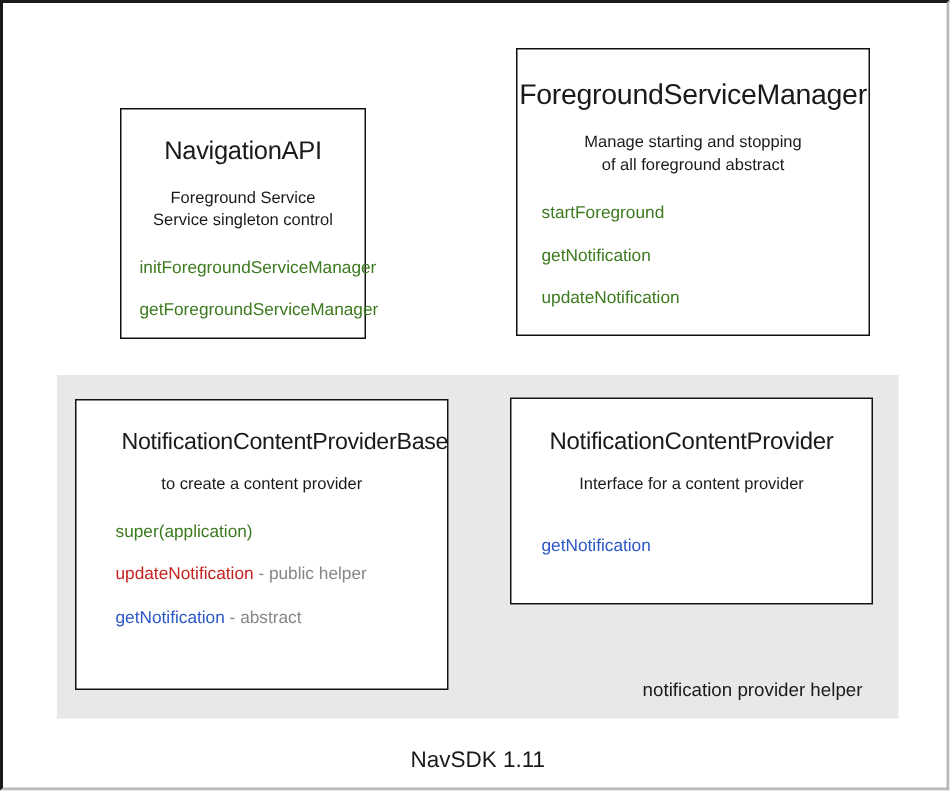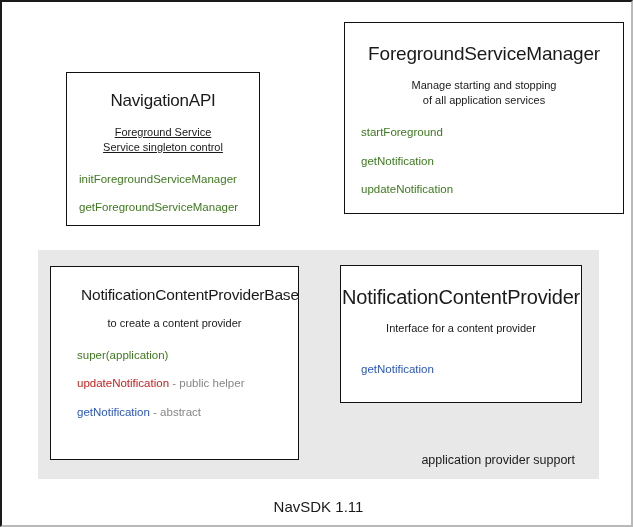--- a/index.html
+++ b/index.html
@@ -57,40 +57,39 @@
     line-height: 1;
   }
 
   .m-green { color: #3d7a1f; }
   .m-red   { color: #c5221f; }
   .m-blue  { color: #2a56c6; }
   .m-note  { color: #868686; text-align: center; }
 
   
   #box-navigationapi {
-    left: 64px;  top: 70px;
-    width: 194px; height: 154px;
+    left: 78px;  top: 70px;
+    width: 164px; height: 154px;
   }
   #box-navigationapi .box-title {
     font-size: 17px;
     margin-top: 18px;
   }
   #box-navigationapi .box-desc {
     margin-top: 14px;
-    text-decoration: underline;
   }
   #box-navigationapi .member-list {
     margin-top: 20px;
     padding-left: 12px;
   }
   #box-navigationapi .member { margin-bottom: 16px; }
 
   #box-foregroundservicemanager {
-    left: 342px; top: 20px;
-    width: 280px; height: 192px;
+    left: 342px; top: 30px;
+    width: 236px; height: 192px;
   }
   #box-foregroundservicemanager .box-title {
     font-size: 19px;
     margin-top: 20px;
   }
   #box-foregroundservicemanager .box-desc {
     margin-top: 13px;
     text-align: center;
   }
   #box-foregroundservicemanager .member-list {
@@ -115,21 +114,21 @@
     margin-top: 19px;
     padding-left: 26px;
   }
   #box-notificationcontentproviderbase .member { margin-bottom: 17px; }
 
   #box-notificationcontentprovider {
     left: 338px; top: 263px;
     width: 242px; height: 138px;
   }
   #box-notificationcontentprovider .box-title {
-    font-size: 20px;
+    font-size: 16px;
     margin-top: 20px;
   }
   #box-notificationcontentprovider .box-desc {
     margin-top: 12px;
   }
   #box-notificationcontentprovider .member-list {
     margin-top: 28px;
     padding-left: 20px;
   }
   #box-notificationcontentprovider .member { margin-bottom: 0; }
@@ -161,21 +160,21 @@
     font-size: 15px;
     color: #1a1a1a;
   }
 </style>
 </head>
 <body>
 
 <div id="canvas">
 
   <div id="group-panel">
-    <div id="group-label">application provider support</div>
+    <div id="group-label">notification provider helper</div>
   </div>
 
   <div class="class-box" id="box-navigationapi">
     <div class="box-title">NavigationAPI</div>
     <div class="box-desc">
       <div>Foreground Service</div>
       <div>Service singleton control</div>
     </div>
     <div class="member-list">
       <div class="member">
@@ -184,21 +183,21 @@
       <div class="member">
         <span class="m-green">getForegroundServiceManager</span><span class="m-note"></span>
       </div>
     </div>
   </div>
 
   <div class="class-box" id="box-foregroundservicemanager">
     <div class="box-title">ForegroundServiceManager</div>
     <div class="box-desc">
       <div>Manage starting and stopping</div>
-      <div>of all application services</div>
+      <div>of all foreground abstract</div>
     </div>
     <div class="member-list">
       <div class="member">
         <span class="m-green">startForeground</span><span class="m-note"></span>
       </div>
       <div class="member">
         <span class="m-green">getNotification</span><span class="m-note"></span>
       </div>
       <div class="member">
         <span class="m-green">updateNotification</span><span class="m-note"></span>

